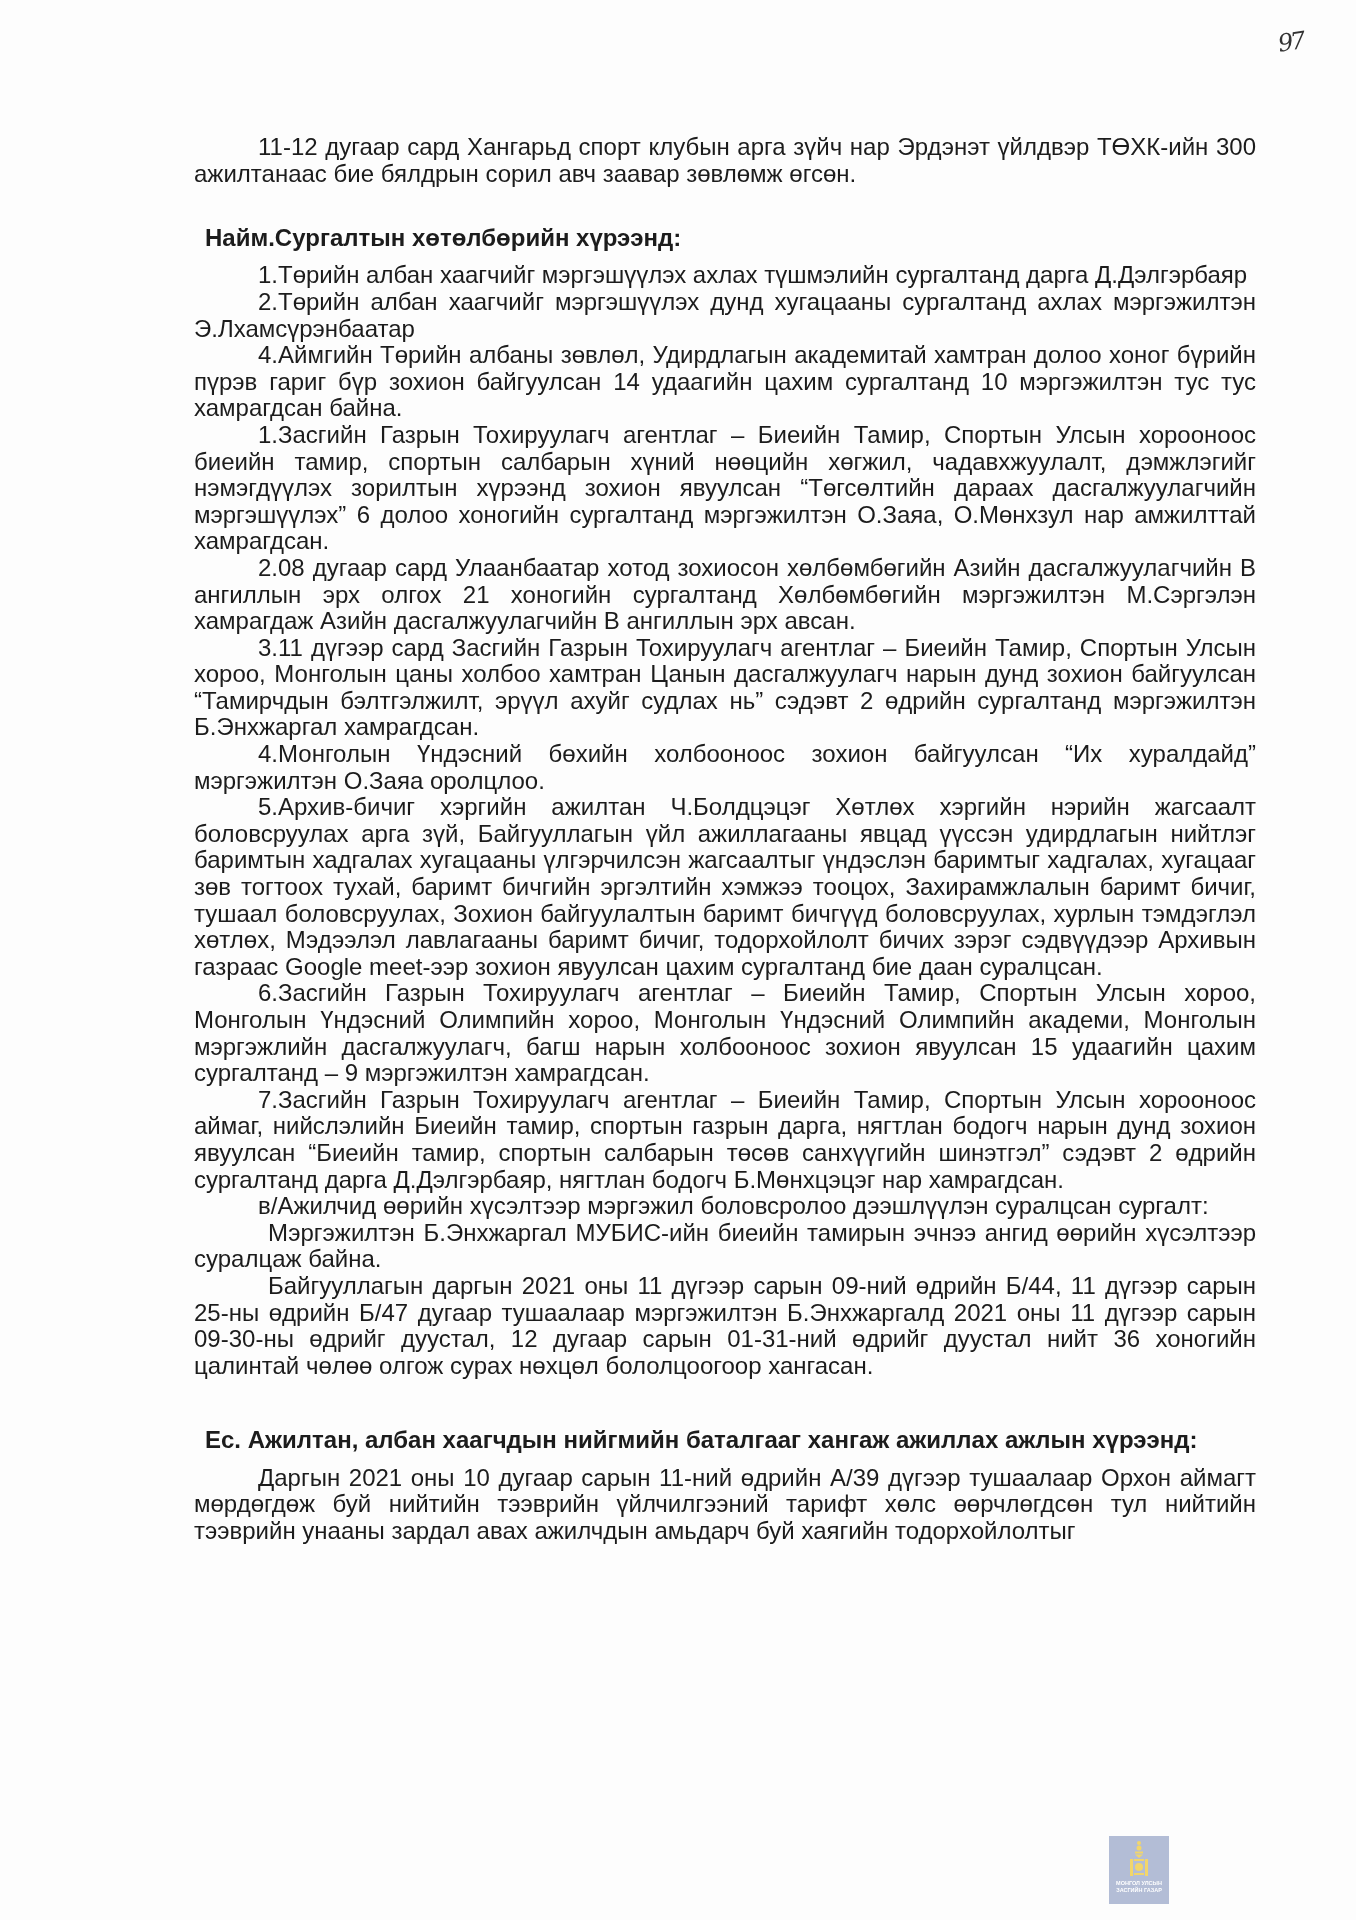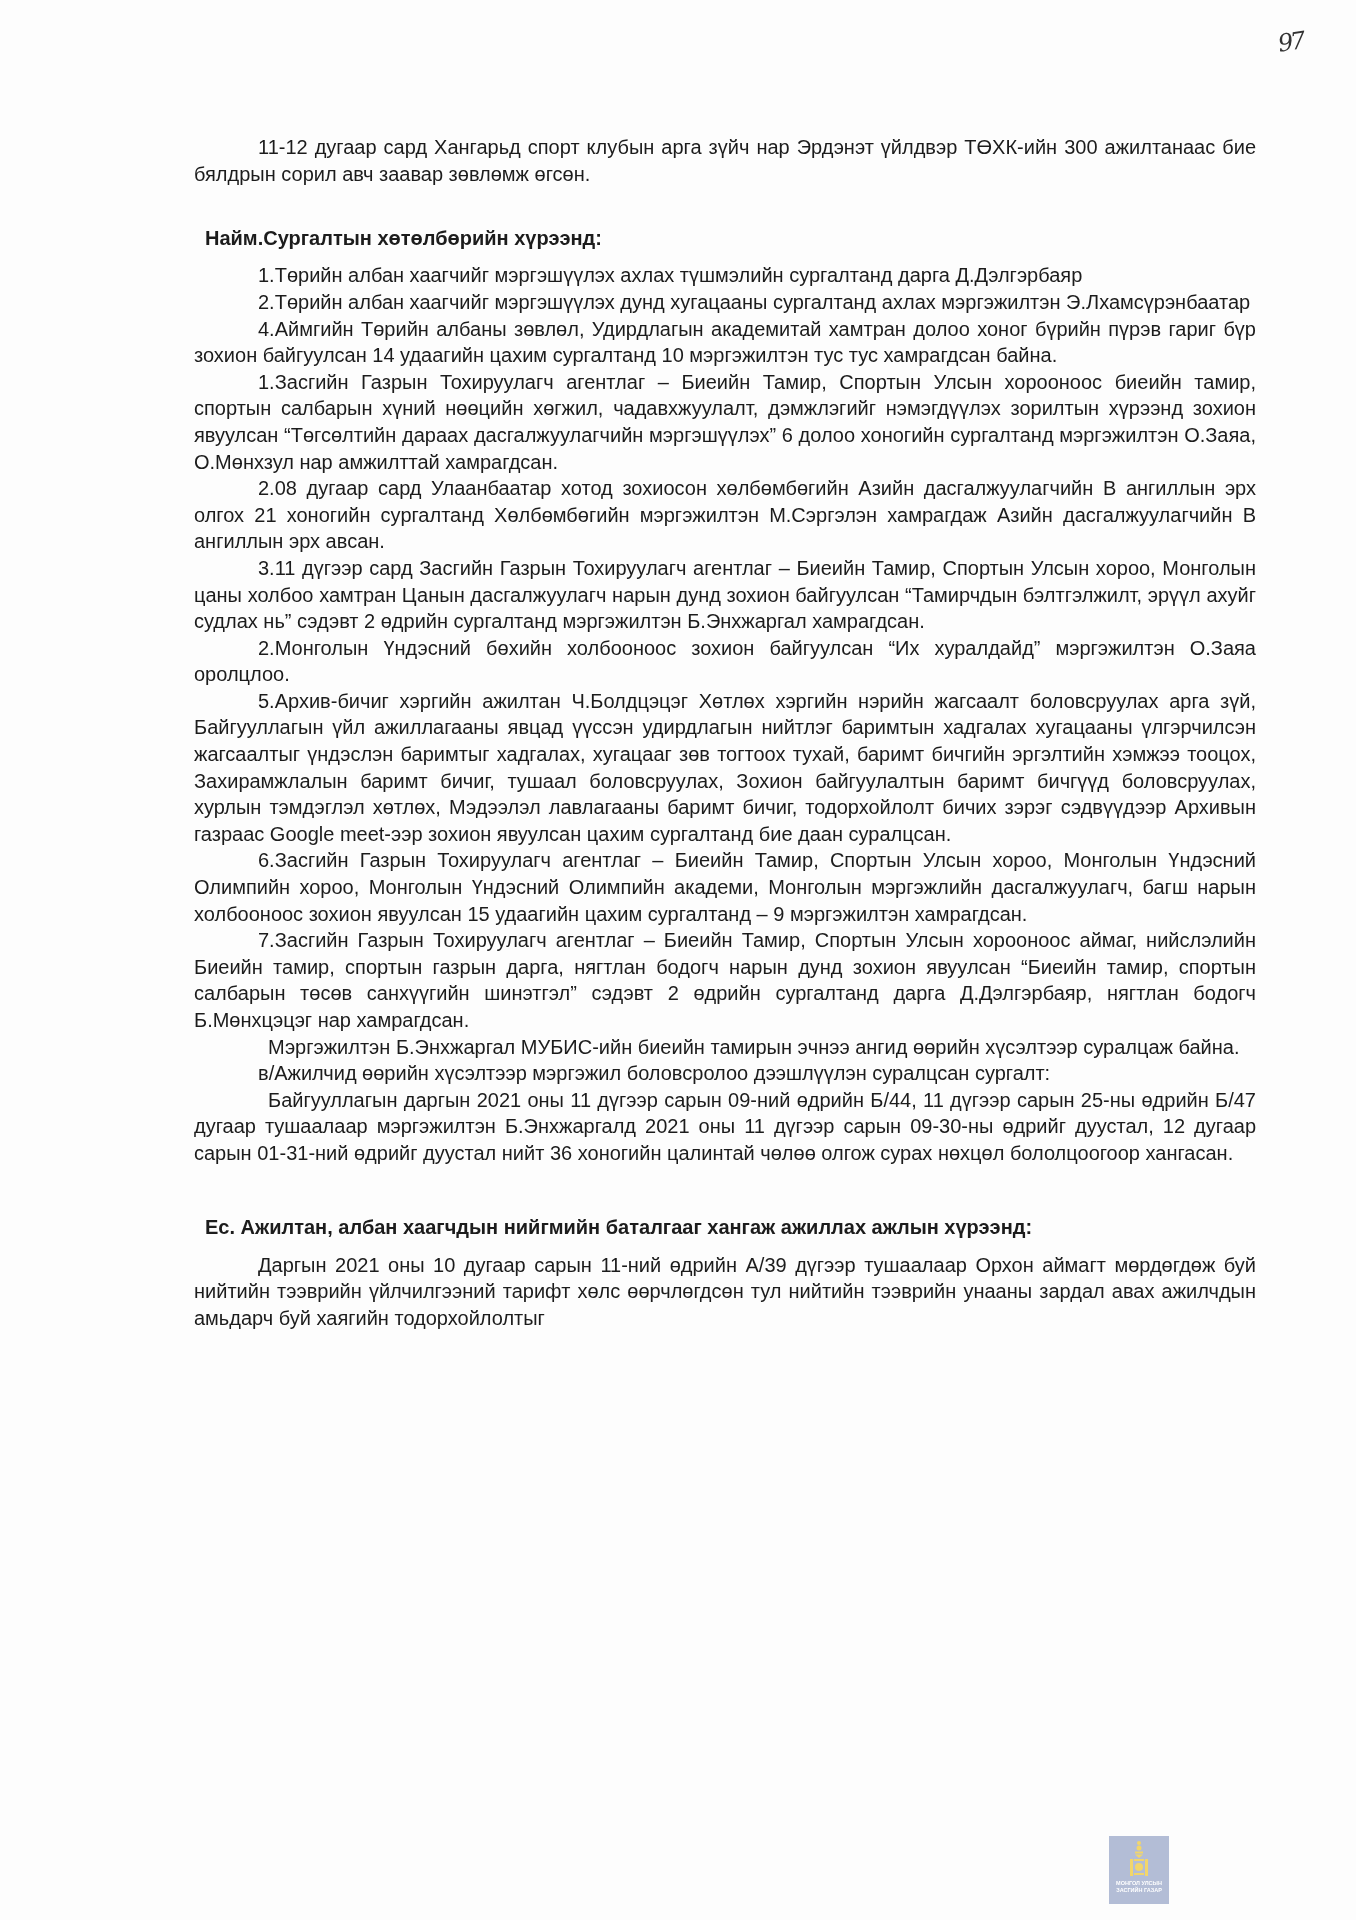--- a/index.html
+++ b/index.html
@@ -12,21 +12,21 @@
     color: #1c1c1c;
   }
   .page-number {
     position: absolute; left: 1278px; top: 28px;
     font-family: "DejaVu Serif", serif; font-style: italic;
     font-size: 24px; color: #333; transform: rotate(-8deg);
     letter-spacing: -3px;
   }
   .content {
     position: absolute; left: 194px; top: 134px; width: 1062px;
-    font-size: 20px; line-height: 26.6px;
+    font-size: 24px; line-height: 26.6px;
     text-align: justify;
   }
   .p { margin: 0; text-indent: 64px; }
   .p.i2 { text-indent: 74px; }
   .h { margin: 11px; font-weight: bold; text-indent: 0; }
   .gap { height: 26.6px; }
   .gap-sm { height: 10px; }
   .logo {
     position: absolute; left: 1109px; top: 1836px; width: 60px; height: 68px;
     background: #b3bdd6;
@@ -48,27 +48,27 @@
   <div class="gap"></div>
 
   <p class="h">Найм.Сургалтын хөтөлбөрийн хүрээнд:</p>
   <p class="p">1.Төрийн албан хаагчийг мэргэшүүлэх ахлах түшмэлийн сургалтанд дарга Д.Дэлгэрбаяр</p>
   <p class="p">2.Төрийн албан хаагчийг мэргэшүүлэх дунд хугацааны сургалтанд ахлах мэргэжилтэн Э.Лхамсүрэнбаатар</p>
   <p class="p">4.Аймгийн Төрийн албаны зөвлөл, Удирдлагын академитай хамтран долоо хоног бүрийн пүрэв гариг бүр зохион байгуулсан 14 удаагийн цахим сургалтанд 10 мэргэжилтэн тус тус хамрагдсан байна.</p>
 
   <p class="p">1.Засгийн Газрын Тохируулагч агентлаг – Биеийн Тамир, Спортын Улсын хорооноос биеийн тамир, спортын салбарын хүний нөөцийн хөгжил, чадавхжуулалт, дэмжлэгийг нэмэгдүүлэх зорилтын хүрээнд зохион явуулсан “Төгсөлтийн дараах дасгалжуулагчийн мэргэшүүлэх” 6 долоо хоногийн сургалтанд мэргэжилтэн О.Заяа, О.Мөнхзул нар амжилттай хамрагдсан.</p>
   <p class="p">2.08 дугаар сард Улаанбаатар хотод  зохиосон хөлбөмбөгийн Азийн дасгалжуулагчийн В ангиллын эрх олгох 21 хоногийн сургалтанд Хөлбөмбөгийн мэргэжилтэн М.Сэргэлэн хамрагдаж Азийн дасгалжуулагчийн В ангиллын эрх авсан.</p>
   <p class="p">3.11 дүгээр сард Засгийн Газрын Тохируулагч агентлаг – Биеийн Тамир, Спортын Улсын хороо, Монголын цаны холбоо хамтран Цанын дасгалжуулагч нарын дунд зохион байгуулсан “Тамирчдын бэлтгэлжилт, эрүүл ахуйг судлах нь” сэдэвт  2 өдрийн сургалтанд мэргэжилтэн Б.Энхжаргал хамрагдсан.</p>
-  <p class="p">2.Монголын Үндэсний бөхийн холбооноос зохион байгуулсан “Их хуралдайд” мэргэжилтэн О.Заяа оролцлоо.</p>
+  <p class="p">4.Монголын Үндэсний бөхийн холбооноос зохион байгуулсан “Их хуралдайд” мэргэжилтэн О.Заяа оролцлоо.</p>
   <p class="p">5.Архив-бичиг хэргийн ажилтан Ч.Болдцэцэг Хөтлөх хэргийн нэрийн жагсаалт боловсруулах арга зүй, Байгууллагын үйл ажиллагааны явцад үүссэн удирдлагын нийтлэг баримтын хадгалах хугацааны үлгэрчилсэн жагсаалтыг үндэслэн баримтыг хадгалах, хугацааг зөв тогтоох тухай, баримт бичгийн эргэлтийн хэмжээ тооцох, Захирамжлалын баримт бичиг, тушаал боловсруулах, Зохион байгуулалтын баримт бичгүүд боловсруулах, хурлын тэмдэглэл хөтлөх, Мэдээлэл лавлагааны баримт бичиг, тодорхойлолт бичих зэрэг сэдвүүдээр Архивын газраас Google meet-ээр зохион явуулсан цахим сургалтанд бие даан суралцсан.</p>
   <p class="p">6.Засгийн Газрын Тохируулагч агентлаг – Биеийн Тамир, Спортын Улсын хороо, Монголын Үндэсний Олимпийн хороо, Монголын Үндэсний Олимпийн академи, Монголын мэргэжлийн дасгалжуулагч, багш нарын холбооноос зохион явуулсан 15 удаагийн цахим сургалтанд – 9 мэргэжилтэн хамрагдсан.</p>
   <p class="p">7.Засгийн Газрын Тохируулагч агентлаг – Биеийн Тамир, Спортын Улсын хорооноос аймаг, нийслэлийн Биеийн тамир, спортын газрын дарга, нягтлан бодогч нарын дунд зохион явуулсан “Биеийн тамир, спортын салбарын төсөв санхүүгийн шинэтгэл” сэдэвт 2 өдрийн сургалтанд дарга Д.Дэлгэрбаяр, нягтлан бодогч Б.Мөнхцэцэг нар хамрагдсан.</p>
 
+  <p class="p">в/Ажилчид өөрийн хүсэлтээр мэргэжил боловсролоо дээшлүүлэн суралцсан сургалт:</p>
   <p class="p i2">Мэргэжилтэн Б.Энхжаргал МУБИС-ийн биеийн тамирын эчнээ ангид өөрийн хүсэлтээр суралцаж байна.</p>
-  <p class="p">в/Ажилчид өөрийн хүсэлтээр мэргэжил боловсролоо дээшлүүлэн суралцсан сургалт:</p>
   <p class="p i2">Байгууллагын даргын 2021 оны 11 дүгээр сарын 09-ний өдрийн Б/44, 11 дүгээр сарын 25-ны өдрийн Б/47 дугаар  тушаалаар мэргэжилтэн Б.Энхжаргалд 2021 оны 11 дүгээр сарын 09-30-ны өдрийг дуустал, 12 дугаар сарын 01-31-ний өдрийг дуустал нийт 36 хоногийн цалинтай чөлөө олгож сурах нөхцөл бололцоогоор хангасан.</p>
   <div class="gap"></div>
   <div class="gap-sm"></div>
 
   <p class="h">Ес. Ажилтан, албан хаагчдын нийгмийн баталгааг хангаж ажиллах ажлын хүрээнд:</p>
   <p class="p">Даргын 2021 оны 10 дугаар сарын 11-ний өдрийн А/39 дүгээр тушаалаар Орхон аймагт мөрдөгдөж буй нийтийн тээврийн үйлчилгээний тарифт хөлс өөрчлөгдсөн тул нийтийн тээврийн унааны зардал авах ажилчдын амьдарч буй хаягийн тодорхойлолтыг</p>
 </div>
 
 <div class="logo">
   <svg width="22" height="38" viewBox="0 0 22 38">

